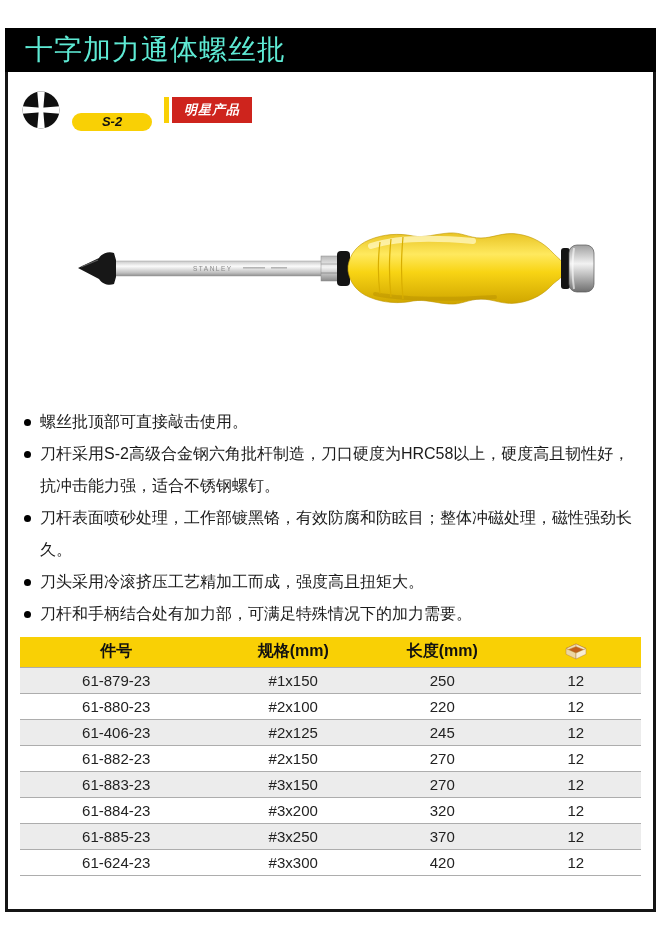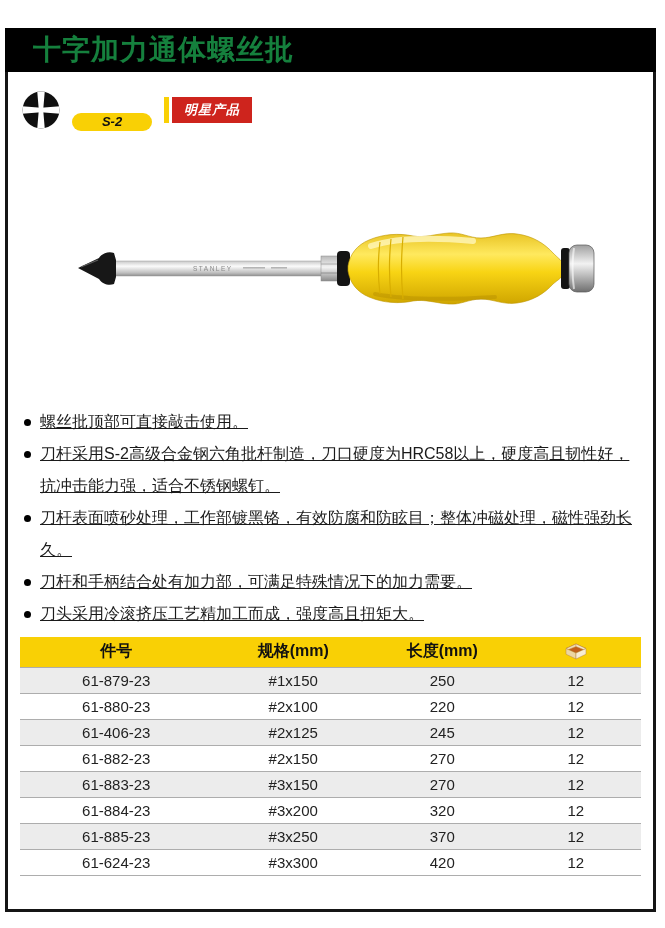--- a/index.html
+++ b/index.html
@@ -18,22 +18,22 @@
   }
   .page{position:absolute;inset:0;background:#fff;}
 
   
   .title-bar{
     position:absolute;left:5px;top:28px;width:651px;height:44px;
     background:var(--bar-black);
     display:flex;align-items:center;
   }
   .title-bar h1{
-    color:#15803d;font-size:28px;font-weight:bold;letter-spacing:1px;
-    padding-left:28px;line-height:1;
+    color:#5eead4;font-size:28px;font-weight:normal;letter-spacing:1px;
+    padding-left:20px;line-height:1;
   }
 
   
   .content-box{
     position:absolute;left:5px;top:72px;width:651px;height:840px;
     border:3px solid #151515;border-top:none;background:#fff;
   }
 
   
   .badges-row{
@@ -59,21 +59,21 @@
   .product-figure{position:absolute;left:67px;top:148px;width:522px;height:100px;}
   .product-figure svg{display:block;}
 
   
   .features{
     position:absolute;left:14px;top:334px;width:623px;
     list-style:none;
   }
   .features li{
     position:relative;padding-left:18px;
-    font-size:16px;line-height:32px;color:#1a1a1a;text-decoration:underline;
+    font-size:16px;line-height:32px;color:#1a1a1a;
   }
   .features li::before{
     content:"";position:absolute;left:2px;top:13px;
     width:7px;height:7px;border-radius:50%;background:#000;
   }
 
   
   .spec-table-wrap{position:absolute;left:12px;top:565px;width:621px;}
   table.spec{width:100%;border-collapse:collapse;table-layout:fixed;}
   table.spec col.c-part{width:31%;}
@@ -194,22 +194,22 @@
         <rect x="486" y="28" width="9" height="41" rx="3" fill="#141414"></rect>
         <rect x="494" y="25" width="25" height="47" rx="8" fill="url(#capG)" stroke="#5a5a5a" stroke-width="0.7"></rect>
         <path d="M499,28 C497,42 497,55 499,69" stroke="#ffffff" stroke-opacity="0.6" stroke-width="2" fill="none"></path>
       </svg>
     </div>
 
     <ul class="features">
       <li>螺丝批顶部可直接敲击使用。</li>
       <li>刀杆采用S-2高级合金钢六角批杆制造，刀口硬度为HRC58以上，硬度高且韧性好，抗冲击能力强，适合不锈钢螺钉。</li>
       <li>刀杆表面喷砂处理，工作部镀黑铬，有效防腐和防眩目；整体冲磁处理，磁性强劲长久。</li>
+      <li>刀头采用冷滚挤压工艺精加工而成，强度高且扭矩大。</li>
       <li>刀杆和手柄结合处有加力部，可满足特殊情况下的加力需要。</li>
-      <li>刀头采用冷滚挤压工艺精加工而成，强度高且扭矩大。</li>
       <li>手柄采用可防油的高级TPR+PP材料，耐油、抗有机溶剂，且手感舒适。</li>
     </ul>
 
     <div class="spec-table-wrap">
       <table class="spec">
         <colgroup>
           <col class="c-part">
             <col class="c-spec">
             <col class="c-len">
             <col class="c-qty">

